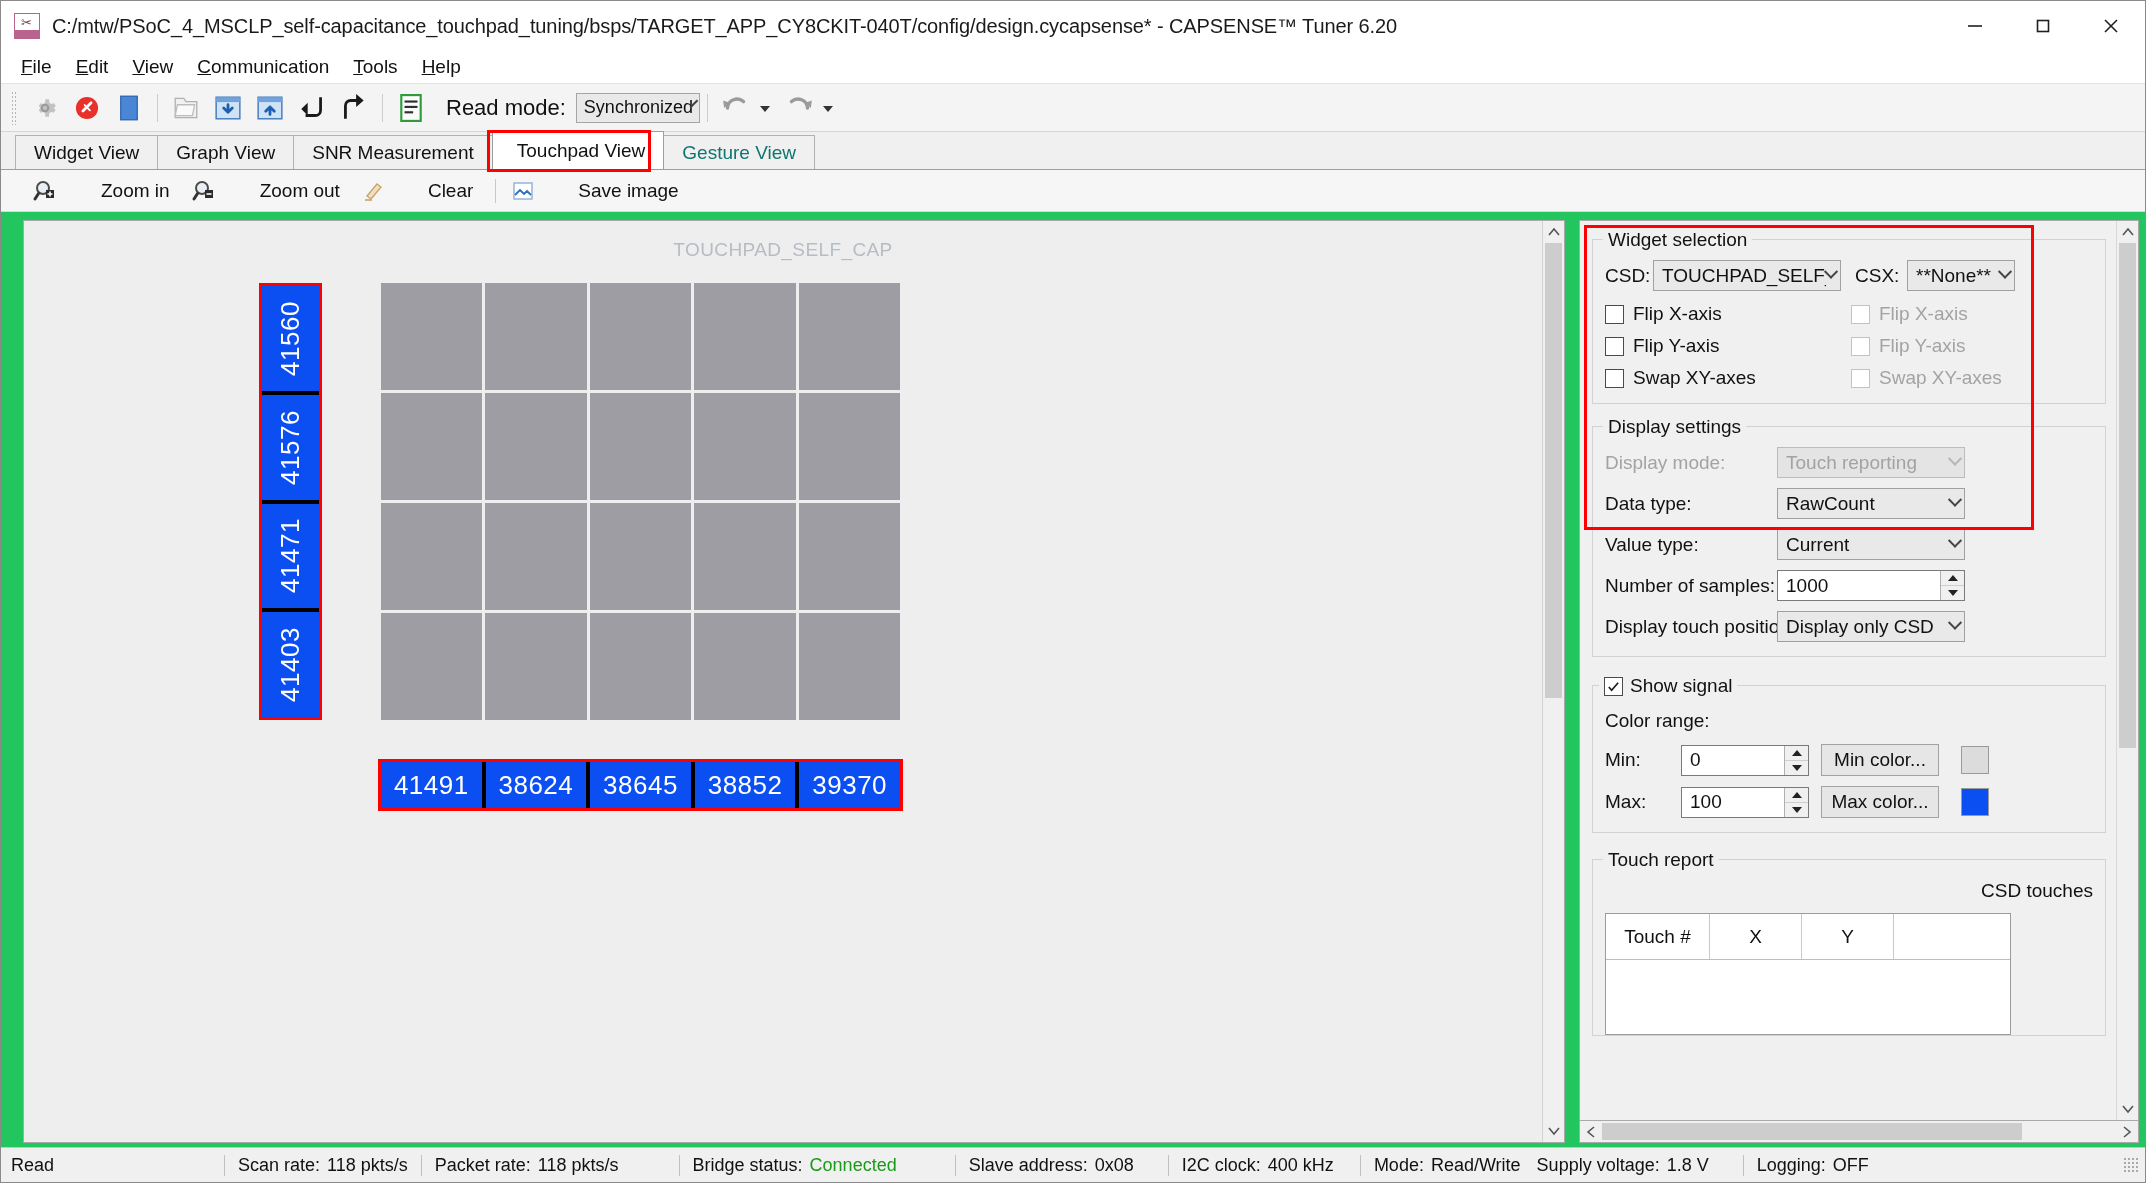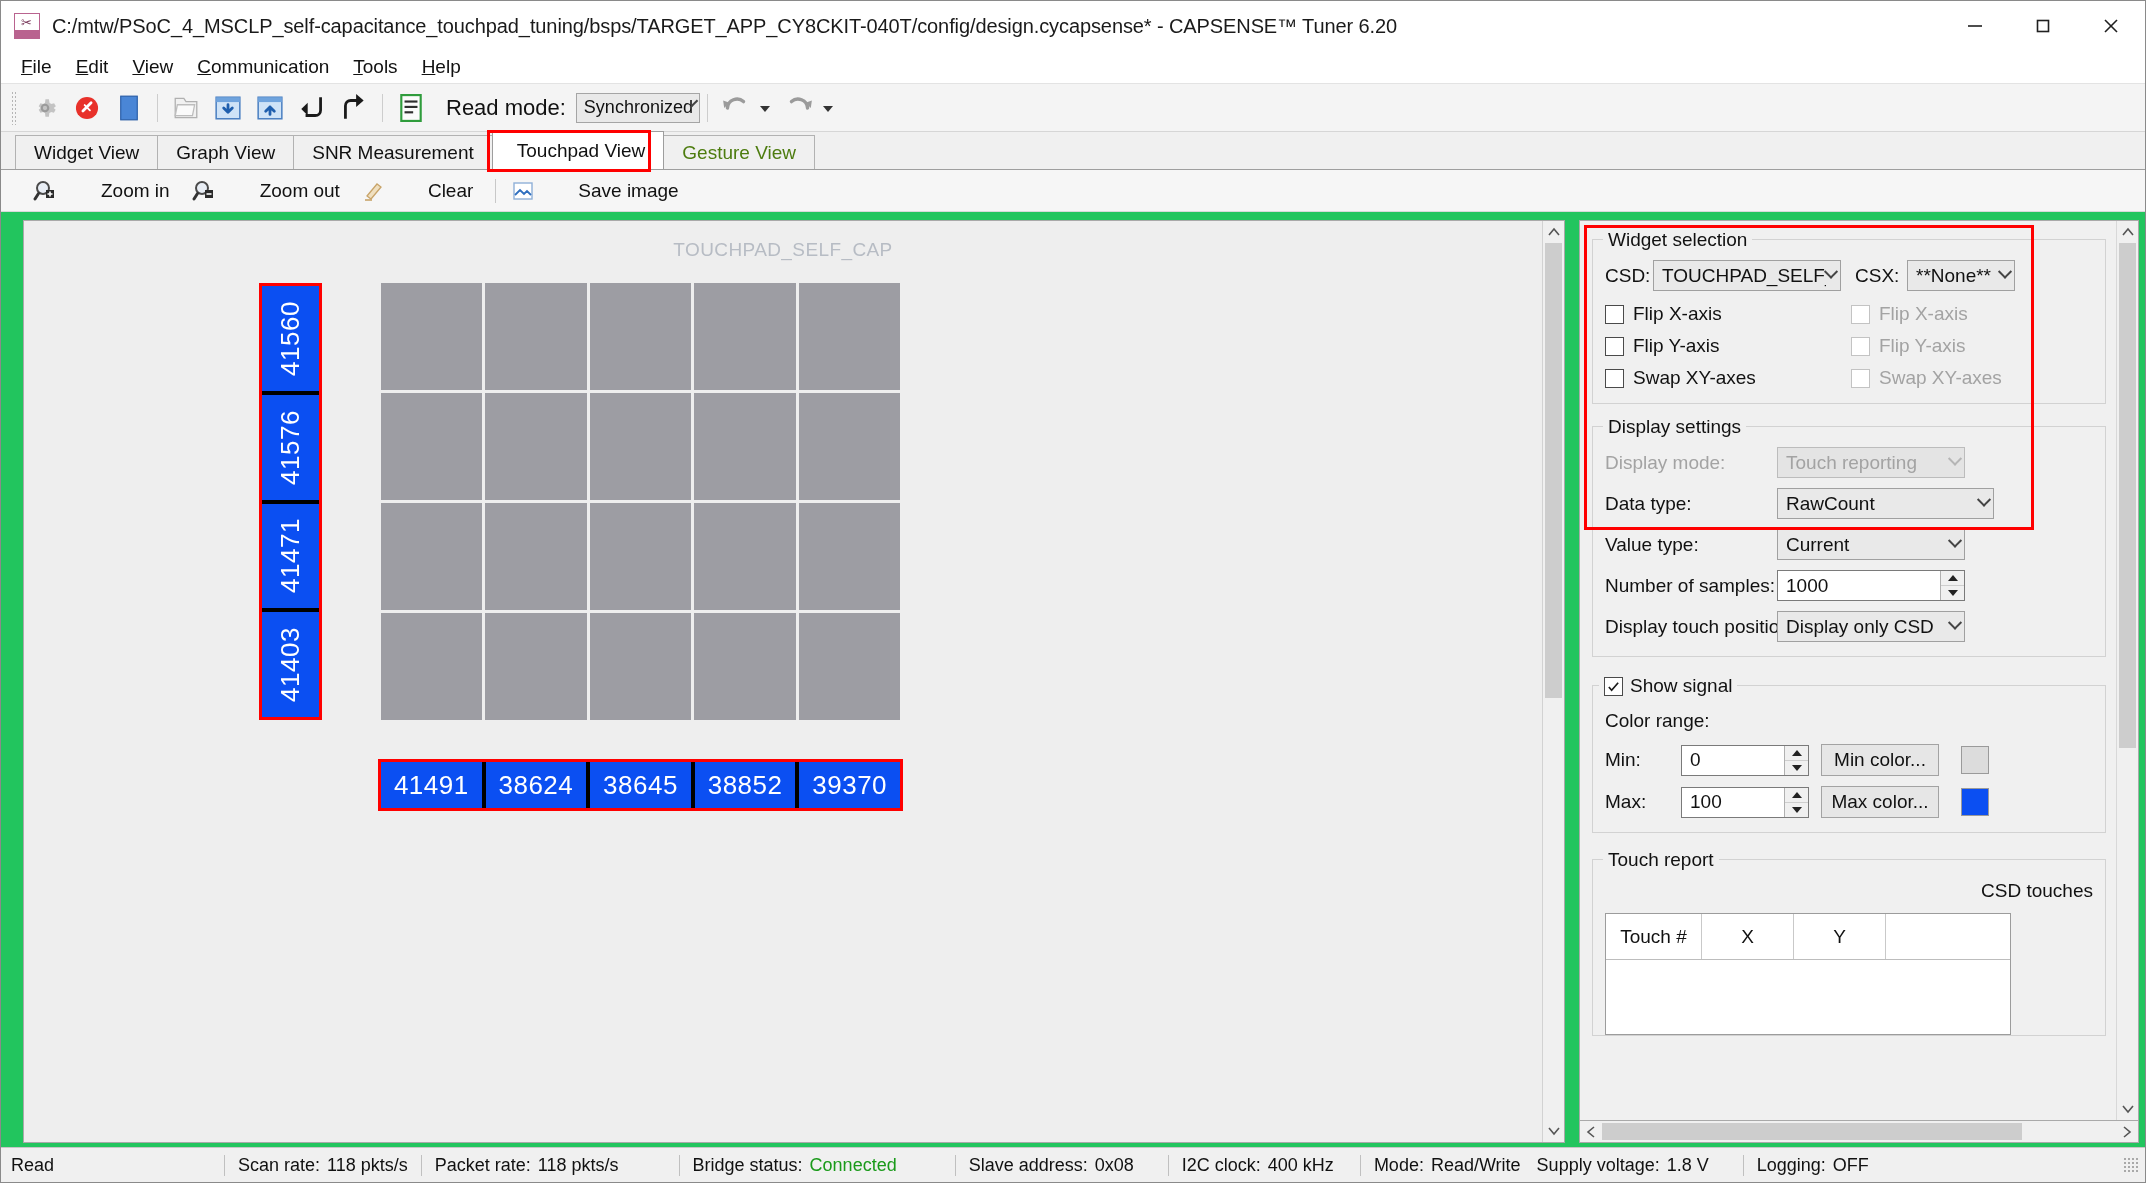--- a/index.html
+++ b/index.html
@@ -128,21 +128,21 @@
     background: #f0f0f0;
     border: 1px solid #b2b2b2; border-bottom: none;
     margin-right: -1px;
     white-space: nowrap;
   }
   .tab.active {
     background: #ffffff; color: #111; height: 38px;
     border-color: #9e9e9e;
     position: relative; z-index: 3; padding-left: 24px;
   }
-  .tab.disabled { color: #4d7c0f; }
+  .tab.disabled { color: #0f766e; }
   .tab-hl {
     position: absolute; left: 486px; top: -2px; width: 164px; height: 42px;
     border: 3px solid #ff0000; z-index: 6; pointer-events: none;
   }
 
   
   .viewbar {
     height: 42px; flex: 0 0 42px;
     background: #f6f6f6; border-bottom: 1px solid #d9d9d9;
     display: flex; align-items: center; padding-left: 32px;
@@ -716,21 +716,21 @@
             <div class="row">
               <span class="lbl dim" style="width:172px;">Display mode:</span>
               <div class="combo dis" style="width:188px;">
                 <span class="cv">Touch reporting</span>
                 <span class="chev-v"></span>
               </div>
             </div>
 
             <div class="row">
               <span class="lbl" style="width:172px;">Data type:</span>
-              <div class="combo" style="width:217px;align-items:center;">
+              <div class="combo" style="width:188px;align-items:center;">
                 <span class="cv">RawCount</span>
                 <span class="chev-v"></span>
               </div>
             </div>
 
             <div class="row">
               <span class="lbl" style="width:172px;">Value type:</span>
               <div class="combo" style="width:188px;">
                 <span class="cv">Current</span>
                 <span class="chev-v"></span>
@@ -810,21 +810,21 @@
             </div>
           </div>
 
           <div class="group" style="margin-top:26px; padding-bottom:0;">
             <div class="glabel">Touch report</div>
             <div class="row" style="margin-bottom:11px;justify-content:flex-end;">
               <span class="lbl">CSD touches</span>
             </div>
             <div class="tbl" style="width:406px; height:122px;">
               <div class="tbl-head">
-                <div class="th" style="width:96px;">Touch #</div>
+                <div class="th" style="width:104px;">Touch #</div>
                 <div class="th" style="width:92px;">X</div>
                 <div class="th" style="width:92px;">Y</div>
                 <div class="th" style="flex:1; border-bottom:none;"></div>
               </div>
               <div class="tbl-body"></div>
             </div>
           </div>
 
         </div>
 

